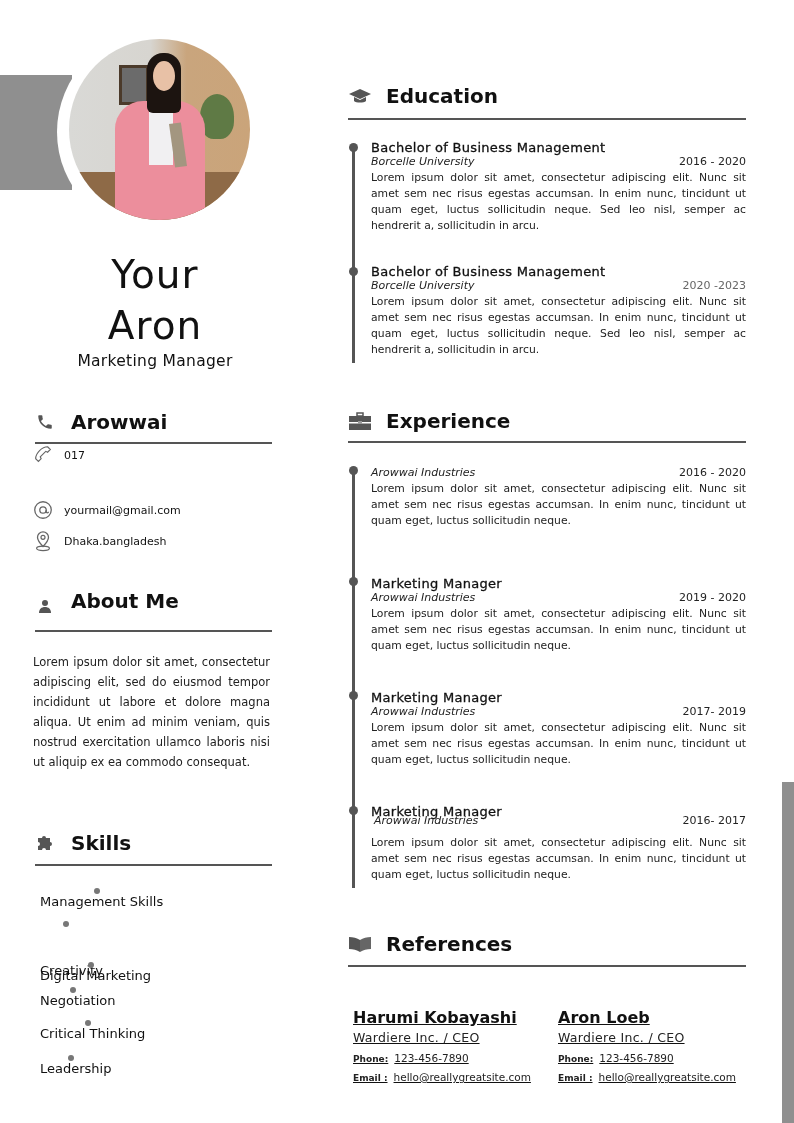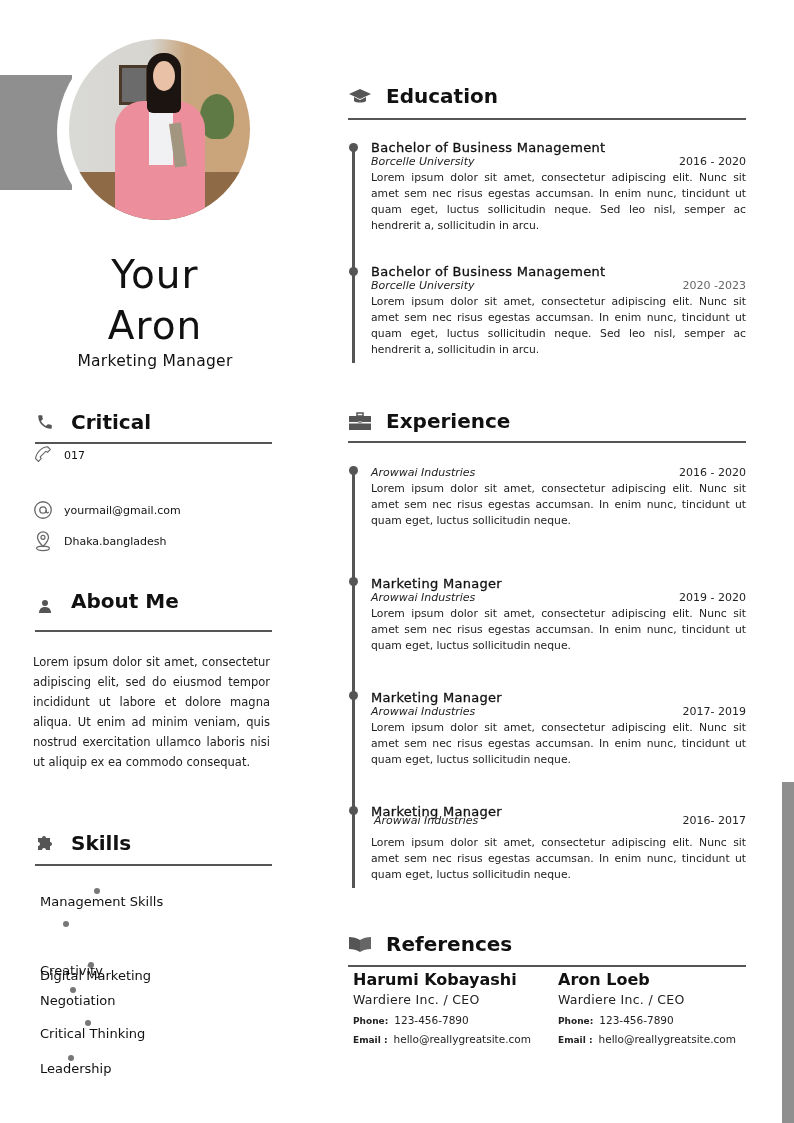--- a/index.html
+++ b/index.html
@@ -40,21 +40,21 @@
   .timeline { position: absolute; width: 3px; background: #555; }
   .tdot { position: absolute; width: 9px; height: 9px; border-radius: 50%; background: #555; }
   .entry { position: absolute; left: 371px; width: 375px; }
   .entry .etitle { font-size: 13px; font-weight: normal; letter-spacing: 0.3px; color: #111; -webkit-text-stroke: 0.3px #111; }
   .entry .sub { display: flex; justify-content: space-between; font-size: 11px; margin-top: 0px; }
   .entry .org { font-style: italic; color: #222; }
   .entry .date { color: #222; }
   .entry .date.light { color: #666; }
   .entry .desc { font-size: 10.8px; line-height: 16px; text-align: justify; color: #222; margin-top: 2px; width: 375px; }
 
-  .ref { position: absolute; top: 970px; }
+  .ref { position: absolute; top: 1008px; text-decoration: underline; }
   .ref .rname { font-size: 16px; font-weight: bold; color: #111; }
   .ref .rrole { font-size: 12.5px; margin-top: 3px; color: #222; letter-spacing: 0.3px; }
   .ref .rline { font-size: 10.5px; margin-top: 7px; color: #222; }
   .ref .rline b { font-size: 9px; margin-right: 6px; }
 
   .right-strip { position: absolute; left: 782px; top: 782px; width: 12px; height: 341px; background: #8f8f8f; }
 </style>
 </head>
 <body>
 
@@ -76,21 +76,21 @@
 <div class="name name-1">Your</div>
 <div class="name name-2">Aron</div>
 <div class="role">Marketing Manager</div>
 
 <div class="sec-head" style="left:33px; top:410px;">
   <span class="icon">
     <svg width="18" height="18" viewBox="0 0 24 24">
         <path fill="#555" d="M6.6 10.8c1.4 2.8 3.8 5.1 6.6 6.6l2.2-2.2c.3-.3.7-.4 1-.2 1.1.4 2.3.6 3.6.6.6 0 1 .4 1 1V20c0 .6-.4 1-1 1C10.6 21 3 13.4 3 4c0-.6.4-1 1-1h3.5c.6 0 1 .4 1 1 0 1.3.2 2.5.6 3.6.1.3 0 .7-.2 1L6.6 10.8z"></path>
       </svg>
   </span>
-  <span class="title">Critical</span>
+  <span class="title">Arowwai</span>
 </div>
 <div class="rule" style="left:35px; top:442px; width:237px;"></div>
 
 <div class="contact-row" style="top:444px;">
   <span class="ci">
     <svg width="22" height="22" viewBox="0 0 24 24">
         <path fill="none" stroke="#666" stroke-width="1.2" d="M17 3l3 3-3 3-2-1-6 6 1 2-3 3-3-3c0-6 7-13 13-13z"></path>
       </svg>
   </span>
   <span>017</span>

